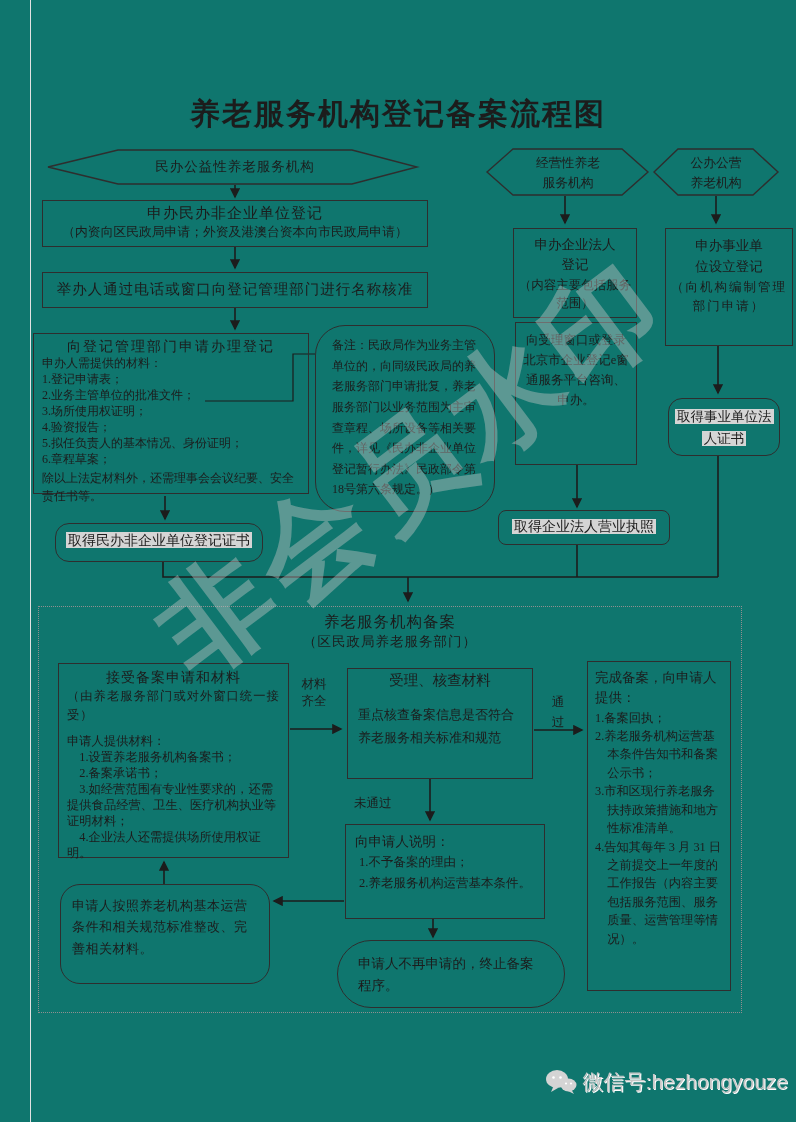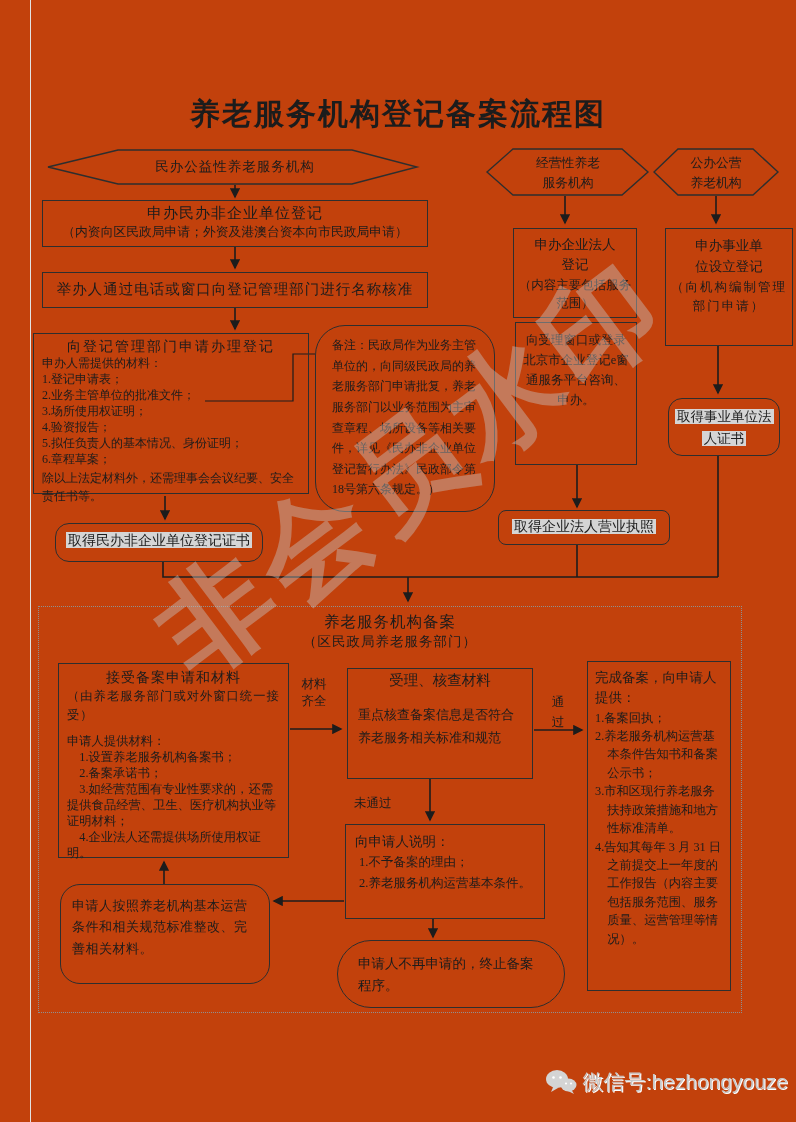--- a/index.html
+++ b/index.html
@@ -1,16 +1,16 @@
 <!DOCTYPE html>
 <html><head>
 <meta charset="utf-8">
 <style>
   html,body{margin:0;padding:0;background:#fff;}
-  #page{position:relative;width:796px;height:1122px;background:#c2410c;overflow:hidden;
+  #page{position:relative;width:796px;height:1122px;background:#0f766e;overflow:hidden;
         font-family:"Liberation Serif","DejaVu Serif",serif;color:#1c1c1c;}
   .abs{position:absolute;box-sizing:border-box;}
   .box{position:absolute;box-sizing:border-box;border:1.5px solid #2e2e2e;background:transparent;}
   .dotted{border:1.5px dotted #8f8f8f;}
   .round10{border-radius:14px;}
   .round8{border-radius:8px;}
   .round20{border-radius:20px;}
   .round30{border-radius:30px;}
   .stadium{border-radius:34px;}
   .ctr{text-align:center;}

